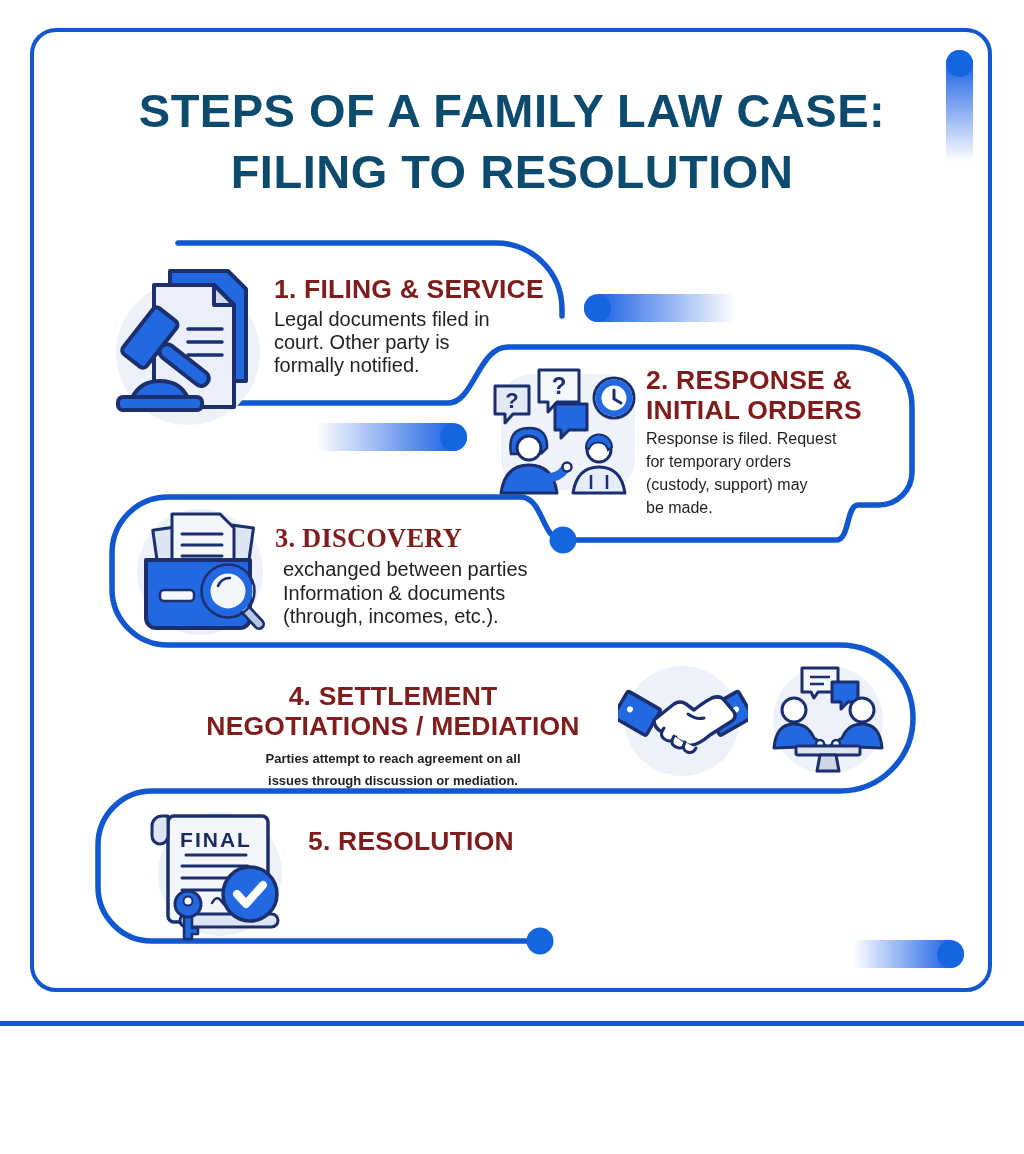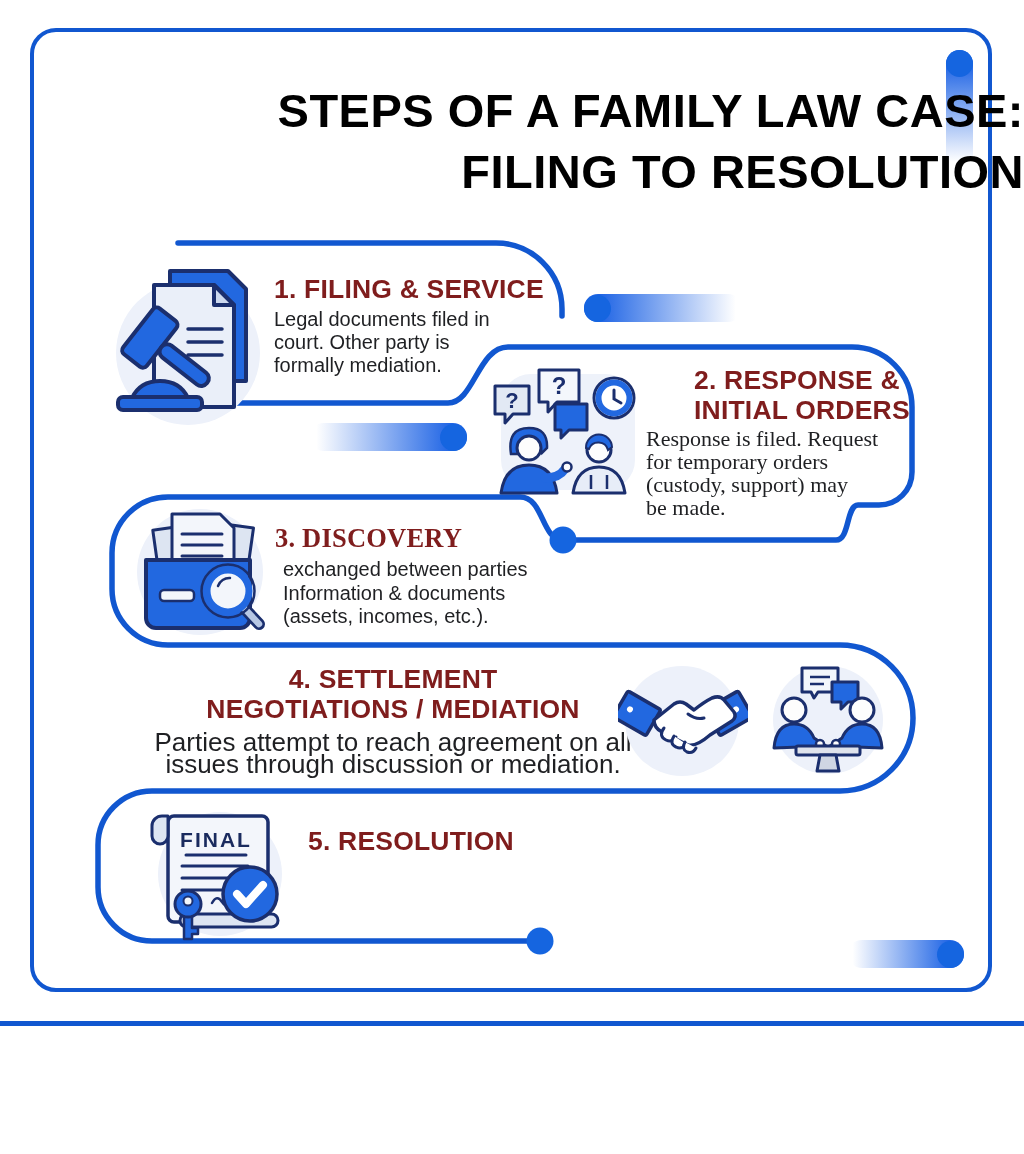--- a/index.html
+++ b/index.html
@@ -2,32 +2,32 @@
 <html><head>
 <meta charset="utf-8">
 <style>
   html,body{margin:0;padding:0;background:#fff;}
   .stage{position:relative;width:1024px;height:1154px;background:#ffffff;overflow:hidden;
          font-family:"Liberation Sans", sans-serif;}
   .abs{position:absolute;}
   .outer-border{position:absolute;left:30px;top:28px;width:954px;height:956px;
                 border:4px solid #1157d0;border-radius:26px;}
   .flow-svg{position:absolute;left:0;top:0;width:1024px;height:1154px;pointer-events:none;}
-  .page-title{position:absolute;left:0;top:80px;width:1024px;text-align:right;
-              color:#000000;font-weight:700;font-size:47px;line-height:61px;letter-spacing:.5px;}
+  .page-title{position:absolute;left:0;top:80px;width:1024px;text-align:center;
+              color:#0c4a6e;font-weight:700;font-size:47px;line-height:61px;letter-spacing:.5px;}
   .page-title span{display:block;}
   .step-title{position:absolute;color:#7f1d1d;font-weight:700;font-size:26.5px;
               line-height:30px;letter-spacing:.2px;}
   .step-title span{display:block;}
   .step-desc{position:absolute;color:#1f2023;font-size:20px;line-height:23px;}
   .step-desc span{display:block;}
   .comet-trail{position:absolute;border-radius:14px;}
   .dot{position:absolute;width:27px;height:27px;border-radius:50%;background:#1565e0;}
   .bottom-rule{position:absolute;left:0;top:1021px;width:1024px;height:5px;background:#1157d0;}
-  .ctr{text-align:center;}
+  .ctr{text-align:center;margin-top:17px;}
   svg text{font-family:"Liberation Sans", sans-serif;}
 </style>
 </head>
 <body>
 
 <div class="stage">
 
   <div class="outer-border"></div>
 
   <svg class="flow-svg" viewBox="0 0 1024 1154">
@@ -77,21 +77,21 @@
     </g>
     <path d="M22 143 q8 -17 28 -17 q20 0 28 17 Z" fill="#2268e0" stroke="#1b2f6e" stroke-width="4" stroke-linejoin="round"></path>
     <rect x="8" y="142" width="84" height="13" rx="5" fill="#2268e0" stroke="#1b2f6e" stroke-width="4"></rect>
   </svg>
   <div class="step-title" style="left:274px;top:274px;">
     <span>1. FILING &amp; SERVICE</span>
   </div>
   <div class="step-desc" style="left:274px;top:308px;">
     <span>Legal documents filed in</span>
     <span>court. Other party is</span>
-    <span>formally mediation.</span>
+    <span>formally notified.</span>
   </div>
 
   <svg class="abs" style="left:487px;top:362px;" width="160" height="135" viewBox="0 0 160 135">
     <rect x="14" y="12" width="134" height="116" rx="30" fill="#eef2fa"></rect>
     <g stroke="#1b2f6e" stroke-width="3" stroke-linejoin="round">
       <path d="M8 24 h34 v28 h-16 l-8 9 v-9 h-10 z" fill="#e2e9f4"></path>
       <path d="M52 8 h40 v32 h-22 l-9 10 v-10 h-9 z" fill="#f4f7fc"></path>
       <path d="M68 42 h32 v26 h-18 l-8 8 v-8 h-6 z" fill="#2268e0"></path>
     </g>
     <text x="25" y="46" font-size="22" font-weight="bold" fill="#1b2f6e" text-anchor="middle">?</text>
@@ -102,25 +102,25 @@
     <path d="M24 92 q-4 -26 18 -26 q19 0 18 20 l-5 5 q-4 -13 -13 -13 q-11 0 -11 14 z" fill="#2268e0" stroke="#1b2f6e" stroke-width="2.5"></path>
     <circle cx="42" cy="86" r="12" fill="#fdfdfd" stroke="#1b2f6e" stroke-width="3"></circle>
     <path d="M14 131 q4 -28 28 -28 q24 0 28 28 z" fill="#2268e0" stroke="#1b2f6e" stroke-width="3" stroke-linejoin="round"></path>
     <path d="M58 116 q14 0 20 -9" fill="none" stroke="#2268e0" stroke-width="9" stroke-linecap="round"></path>
     <circle cx="80" cy="105" r="4.5" fill="#fdfdfd" stroke="#1b2f6e" stroke-width="2.5"></circle>
     <circle cx="112" cy="88" r="12" fill="#fdfdfd" stroke="#1b2f6e" stroke-width="3"></circle>
     <path d="M99 86 a13 13 0 0 1 26 -1 l-4 3 a10 10 0 0 0 -19 -1 z" fill="#2268e0" stroke="#1b2f6e" stroke-width="2"></path>
     <path d="M86 131 q4 -26 26 -26 q22 0 26 26 z" fill="#e7edf8" stroke="#1b2f6e" stroke-width="3" stroke-linejoin="round"></path>
     <path d="M104 113 v14 M120 113 v14" stroke="#1b2f6e" stroke-width="2.5"></path>
   </svg>
-  <div class="step-title" style="left:646px;top:365px;margin-left:48px;">
+  <div class="step-title" style="left:646px;top:365px;">
     <span>2. RESPONSE &amp;</span>
     <span>INITIAL ORDERS</span>
   </div>
-  <div class="step-desc" style="left:646px;top:427px;font-size:22px;font-family:Liberation Serif, serif;">
+  <div class="step-desc" style="left:646px;top:427px;font-size:16px;">
     <span>Response is filed. Request</span>
     <span>for temporary orders</span>
     <span>(custody, support) may</span>
     <span>be made.</span>
   </div>
 
   <svg class="abs" style="left:136px;top:502px;" width="140" height="140" viewBox="0 0 140 140">
     <circle cx="64" cy="70" r="63" fill="#edf1fa"></circle>
     <g stroke="#1b2f6e" stroke-width="3" stroke-linejoin="round">
       <rect x="20" y="26" width="28" height="48" fill="#dde5f2" transform="rotate(-8 34 50)"></rect>
@@ -140,28 +140,28 @@
     <circle cx="92" cy="89" r="26.5" fill="none" stroke="#1b2f6e" stroke-width="2.5"></circle>
     <circle cx="92" cy="89" r="21" fill="#f3f6fb" stroke="#2268e0" stroke-width="7"></circle>
     <path d="M82 84 a12 12 0 0 1 12 -8" fill="none" stroke="#1b2f6e" stroke-width="2.5" stroke-linecap="round"></path>
   </svg>
   <div class="step-title" style="left:275px;top:523px;font-family:Liberation Serif, serif;">
     <span>3. DISCOVERY</span>
   </div>
   <div class="step-desc" style="left:283px;top:558px;line-height:23.5px;">
     <span>exchanged between parties</span>
     <span>Information &amp; documents</span>
-    <span>(assets, incomes, etc.).</span>
+    <span>(through, incomes, etc.).</span>
   </div>
 
   <div class="step-title ctr" style="left:148px;top:664px;width:490px;">
     <span>4. SETTLEMENT</span>
     <span>NEGOTIATIONS / MEDIATION</span>
   </div>
-  <div class="step-desc ctr" style="left:148px;top:731px;width:490px;font-size:26px;line-height:22px;">
+  <div class="step-desc ctr" style="left:148px;top:731px;width:490px;font-size:13px;line-height:22px;font-weight:bold;">
     <span>Parties attempt to reach agreement on all</span>
     <span>issues through discussion or mediation.</span>
   </div>
   <svg class="abs" style="left:618px;top:662px;" width="130" height="118" viewBox="0 0 130 118">
     <ellipse cx="64" cy="59" rx="57" ry="55" fill="#edf1fa"></ellipse>
     <g transform="rotate(30 22 52)">
       <rect x="0" y="38" width="38" height="30" rx="2" fill="#2268e0" stroke="#1b2f6e" stroke-width="3.5"></rect>
       <circle cx="11" cy="53" r="3" fill="#fff"></circle>
     </g>
     <g transform="rotate(-30 108 52)">

